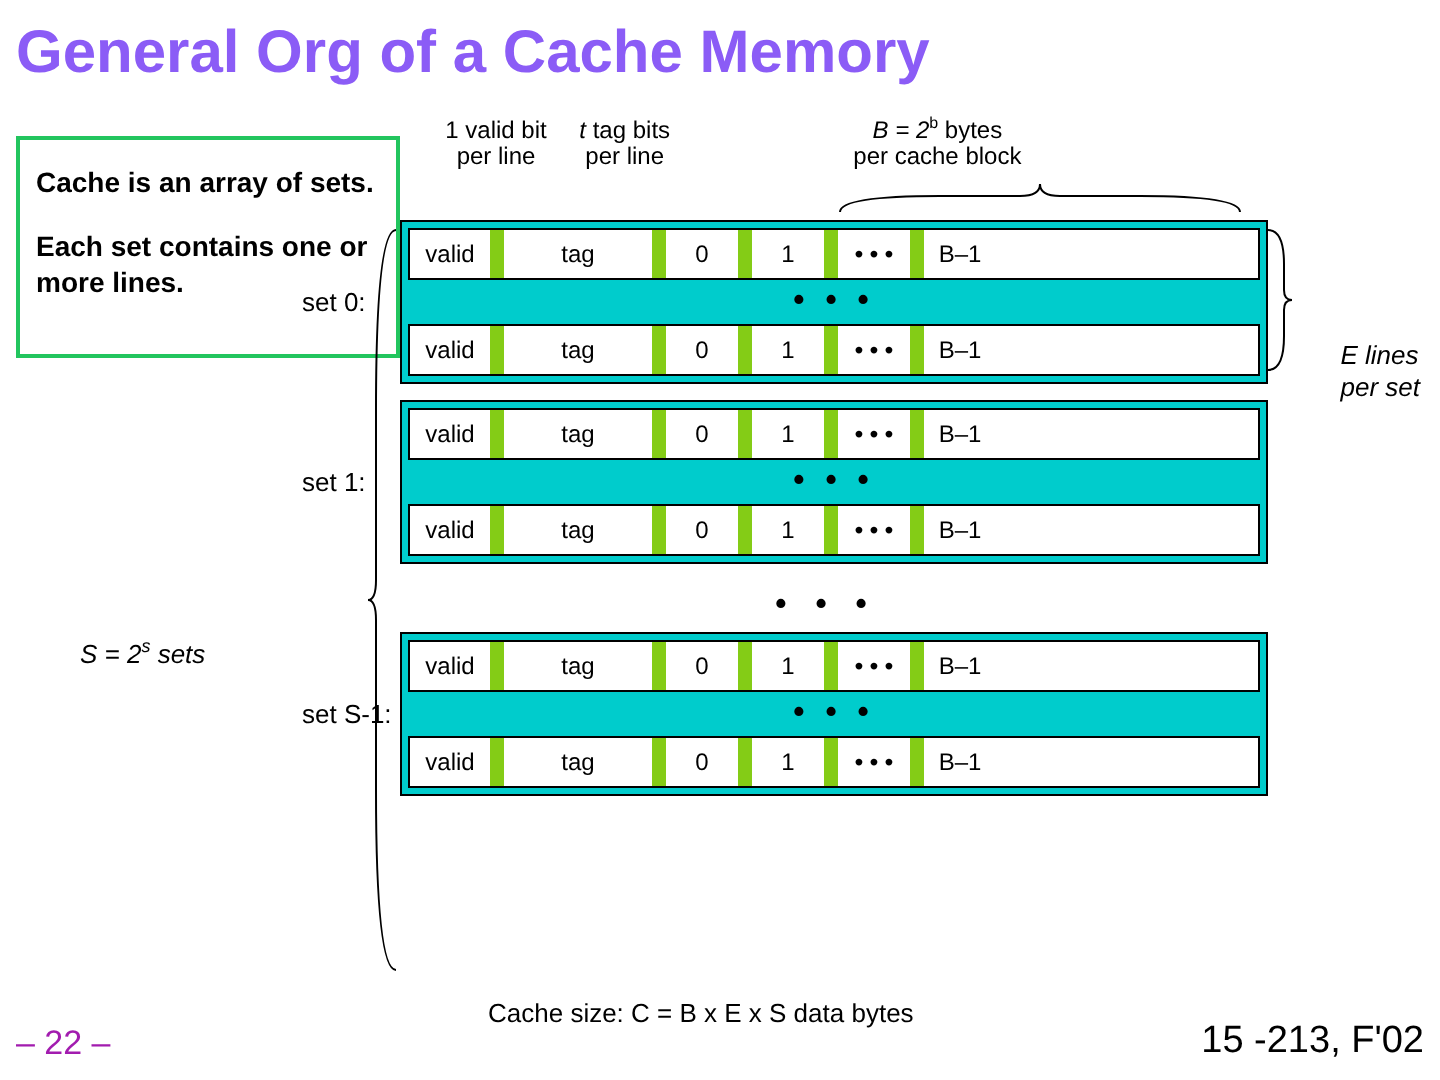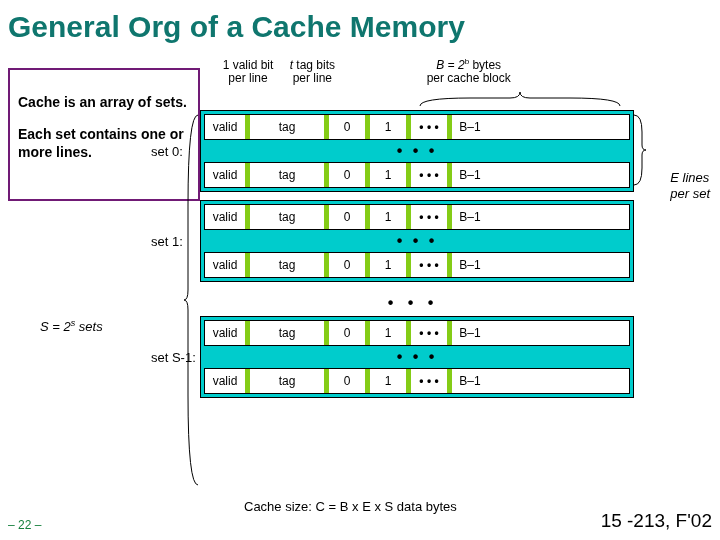--- a/index.html
+++ b/index.html
@@ -1,40 +1,40 @@
 <!DOCTYPE html>
 <html><head>
 <meta charset="utf-8">
 <style>
 body{margin:0;font-family:Arial,Helvetica,sans-serif;background:#fff;width:720px;height:540px;position:relative}
-.title{font-size:30px;font-weight:bold;color:#0f766e;padding:10px 8px 4px}
-.infobox{border:2px solid #701a75;padding:23px 8px;position:absolute;left:8px;top:68px;width:172px;font-size:14px;font-weight:bold;line-height:1.3}
+.title{font-size:30px;font-weight:bold;color:#8b5cf6;padding:10px 8px 4px}
+.infobox{border:2px solid #22c55e;padding:12px 8px;position:absolute;left:8px;top:68px;width:172px;font-size:14px;font-weight:bold;line-height:1.3}
 .infobox p{margin:0 0 14px}
 .s-note{position:absolute;left:40px;top:318px;font-size:13px;font-style:italic}
 .s-note sup{font-size:9px}
 .e-note{position:absolute;right:10px;top:170px;font-size:13px;font-style:italic;line-height:1.2}
 .col-labels{position:absolute;left:220px;top:58px;font-size:12px;line-height:1.1}
 .col-labels .l1{display:inline-block;width:56px;text-align:center}
 .col-labels .l2{display:inline-block;width:66px;text-align:center}
 .col-labels .l3{display:inline-block;width:180px;text-align:center;padding-left:30px}
 .col-labels sup{font-size:8px}
 .col-labels i{font-style:italic}
 .sets{position:absolute;left:200px;top:110px}
 .set{background:#00cccc;border:1px solid #000;padding:3px;margin-bottom:8px;width:426px;position:relative}
 .set-label{position:absolute;left:-50px;top:50%;transform:translateY(-50%);font-size:13px}
 .line{background:#fff;border:1px solid #000;display:flex;height:24px;align-items:stretch;font-size:12px}
-.cell{border-right:5px solid #84cc16;display:flex;align-items:center;justify-content:center}
+.cell{border-right:7px solid #84cc16;display:flex;align-items:center;justify-content:center}
 .cell:last-child{border-right:none}
 .c-valid{width:40px}
 .c-tag{width:74px}
 .c-byte{width:36px}
 .c-dots{width:36px;font-weight:bold}
 .vdots{text-align:center;font-weight:bold;font-size:16px;letter-spacing:3px;padding:2px 0}
 .set-vdots{text-align:center;font-weight:bold;font-size:16px;letter-spacing:5px;padding:4px 0;width:426px}
-.footer-left{position:absolute;bottom:8px;left:8px;font-size:12px;color:#15803d}
+.footer-left{position:absolute;bottom:8px;left:8px;font-size:17px;color:#a21caf}
 .footer-right{position:absolute;bottom:8px;right:8px;font-size:19px}
 .cache-size{position:absolute;left:244px;bottom:26px;font-size:13px}
 svg.brace{overflow:visible}
 </style>
 </head>
 <body>
 
 <div class="title">General Org of a Cache Memory</div>
 
 <div class="infobox">

